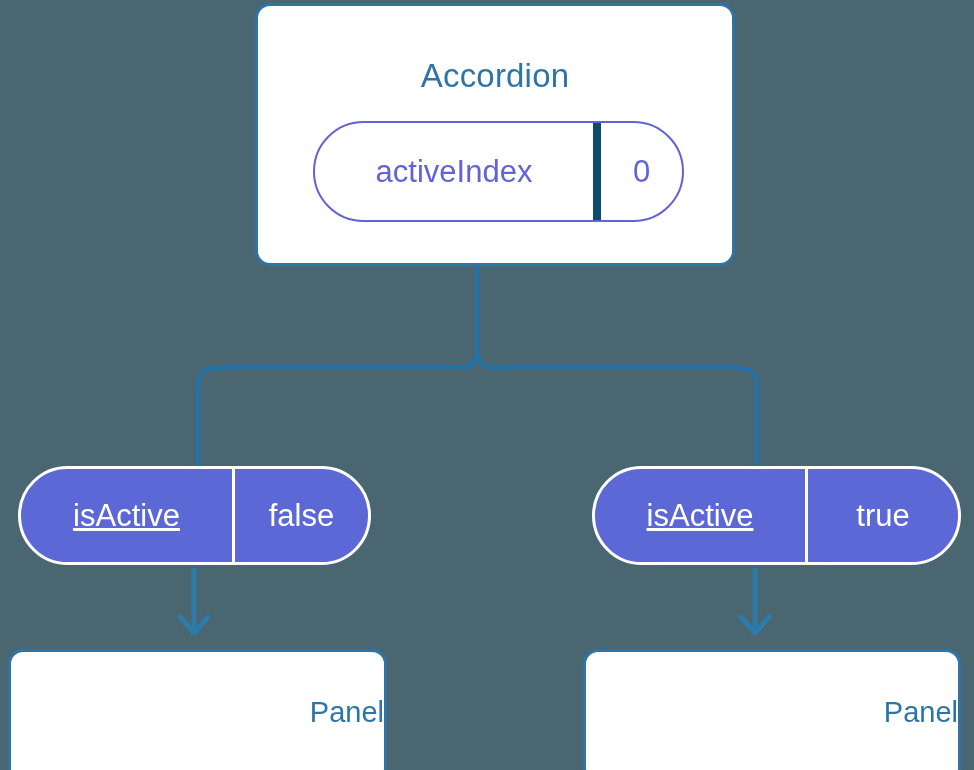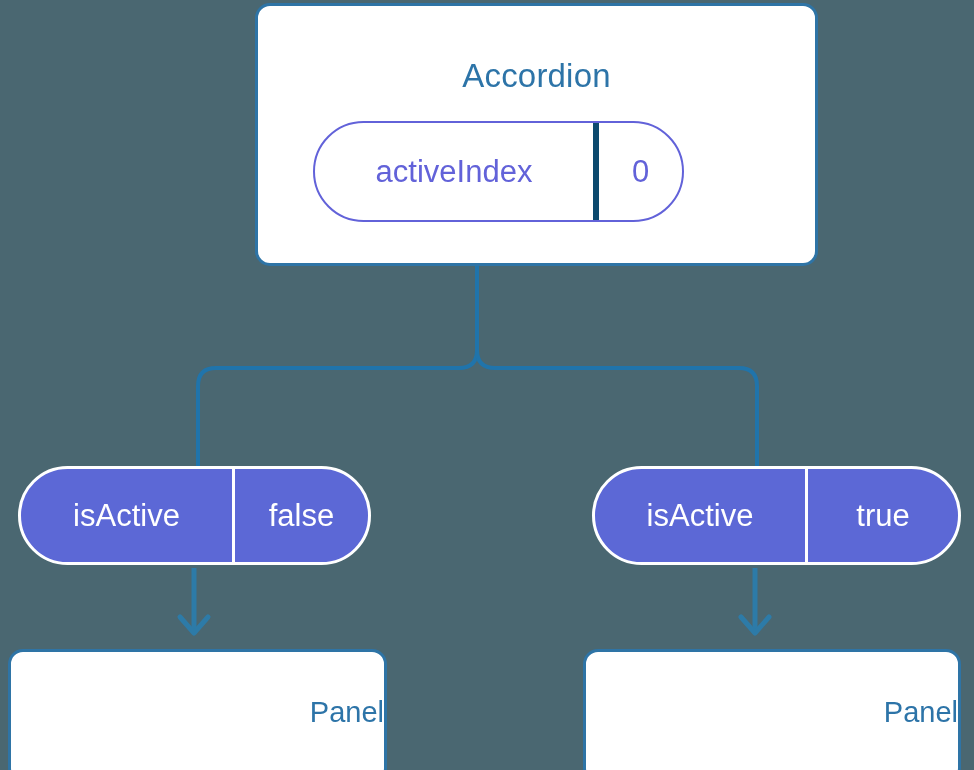--- a/index.html
+++ b/index.html
@@ -32,21 +32,21 @@
   .card {
     position: absolute;
     background: #ffffff;
     border: 3px solid #2e74a6;
     border-radius: 15px;
     box-sizing: border-box;
   }
   #accordion-card {
     left: 255px;
     top: 3px;
-    width: 563px;
+    width: 480px;
     height: 263px;
   }
   .card-title {
     position: absolute;
     left: 0;
     right: 0;
     text-align: center;
     color: #2d74a8;
     font-size: 33px;
     font-weight: 400;
@@ -79,21 +79,21 @@
     display: flex;
     align-items: center;
     justify-content: center;
     color: #6262d9;
     font-size: 31px;
     font-weight: 400;
     white-space: nowrap;
   }
   .pill-outline .pill-key {
     flex: 0 0 278px;
-    border-right: 6px solid #0c4a6e;
+    border-right: 8px solid #0c4a6e;
   }
   .pill-outline .pill-val {
     flex: 1 1 auto;
   }
 
   
   .pill-filled {
     position: absolute;
     display: flex;
     align-items: stretch;
@@ -108,20 +108,21 @@
     display: flex;
     align-items: center;
     justify-content: center;
     color: #ffffff;
     font-size: 31px;
     font-weight: 400;
     white-space: nowrap;
   }
   .pill-filled .pill-key {
     border-right: 3px solid #ffffff;
+    text-decoration: underline;
   }
   .pill-filled .pill-val {
     flex: 1 1 auto;
   }
 
   #left-state-pill {
     left: 18px;
     top: 466px;
     width: 353px;
     height: 99px;

